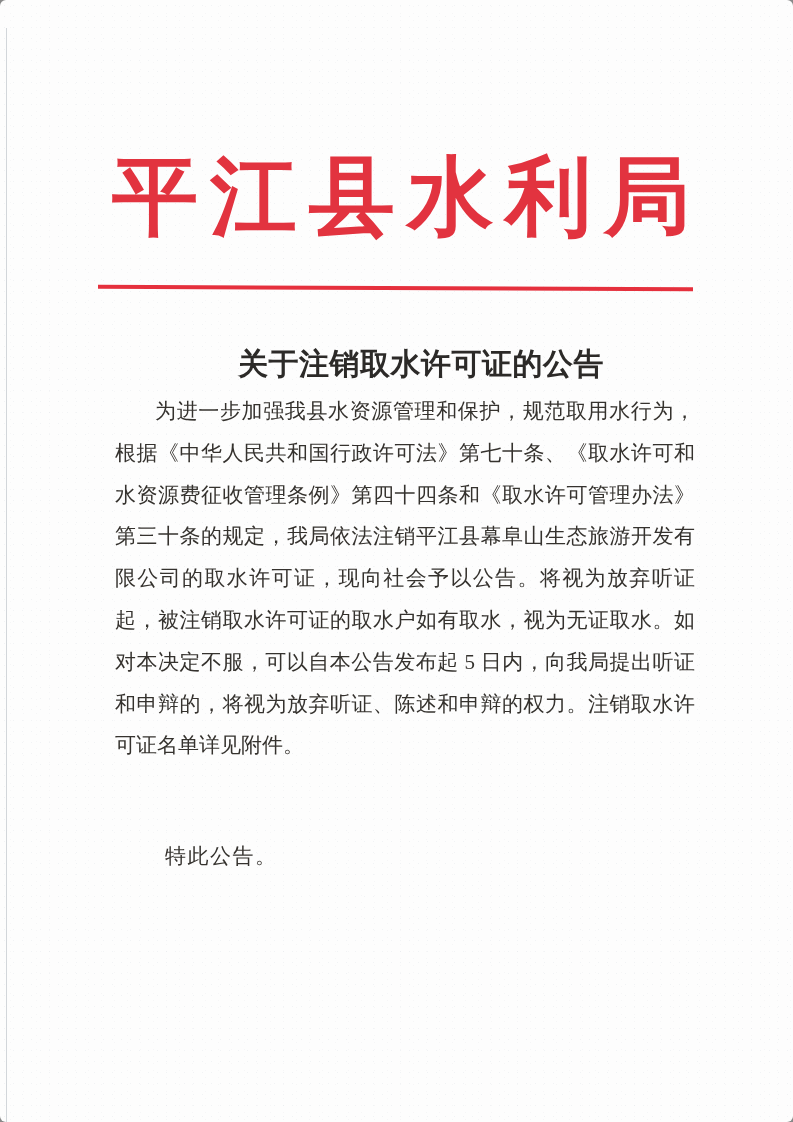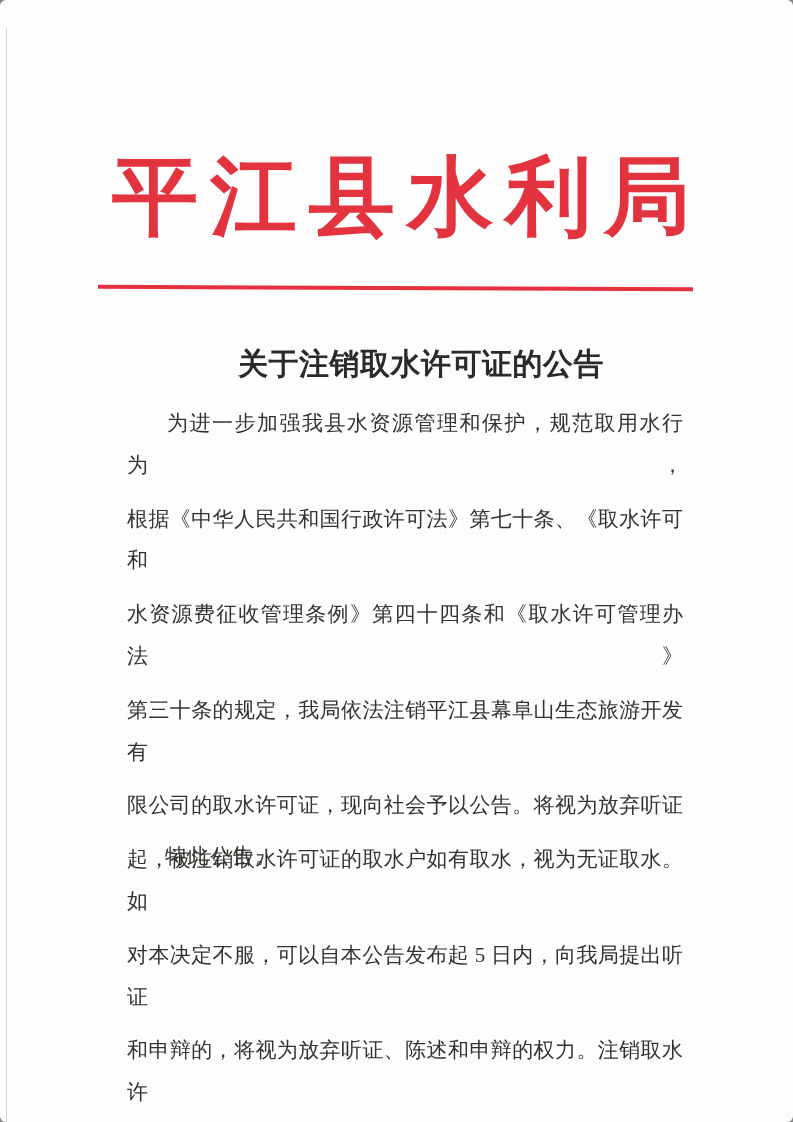--- a/index.html
+++ b/index.html
@@ -69,21 +69,21 @@
   }
   .body-block {
     position: absolute;
     left: 115px;
     top: 391px;
     width: 580px;
     font-size: 21px;
     line-height: 41.8px;
   }
   .body-line {
-    margin: 12px;
+    margin: 0;
     text-align: justify;
     text-align-last: justify;
     text-justify: inter-character;
   }
   .body-line.indent {
     text-indent: 40px;
   }
   .body-line.last {
     text-align: left;
     text-align-last: left;
@@ -125,19 +125,20 @@
 
   <div class="body-block">
     <p class="body-line indent">为进一步加强我县水资源管理和保护，规范取用水行为，</p>
     <p class="body-line">根据《中华人民共和国行政许可法》第七十条、《取水许可和</p>
     <p class="body-line">水资源费征收管理条例》第四十四条和《取水许可管理办法》</p>
     <p class="body-line">第三十条的规定，我局依法注销平江县幕阜山生态旅游开发有</p>
     <p class="body-line">限公司的取水许可证，现向社会予以公告。将视为放弃听证</p>
     <p class="body-line">起，被注销取水许可证的取水户如有取水，视为无证取水。如</p>
     <p class="body-line">对本决定不服，可以自本公告发布起 5 日内，向我局提出听证</p>
     <p class="body-line">和申辩的，将视为放弃听证、陈述和申辩的权力。注销取水许</p>
+    <p class="body-line last">可证名单详见附件。</p>
   </div>
 
   <p class="closing">特此公告。</p>
 
 
 
 </div>
 
 </body></html>

